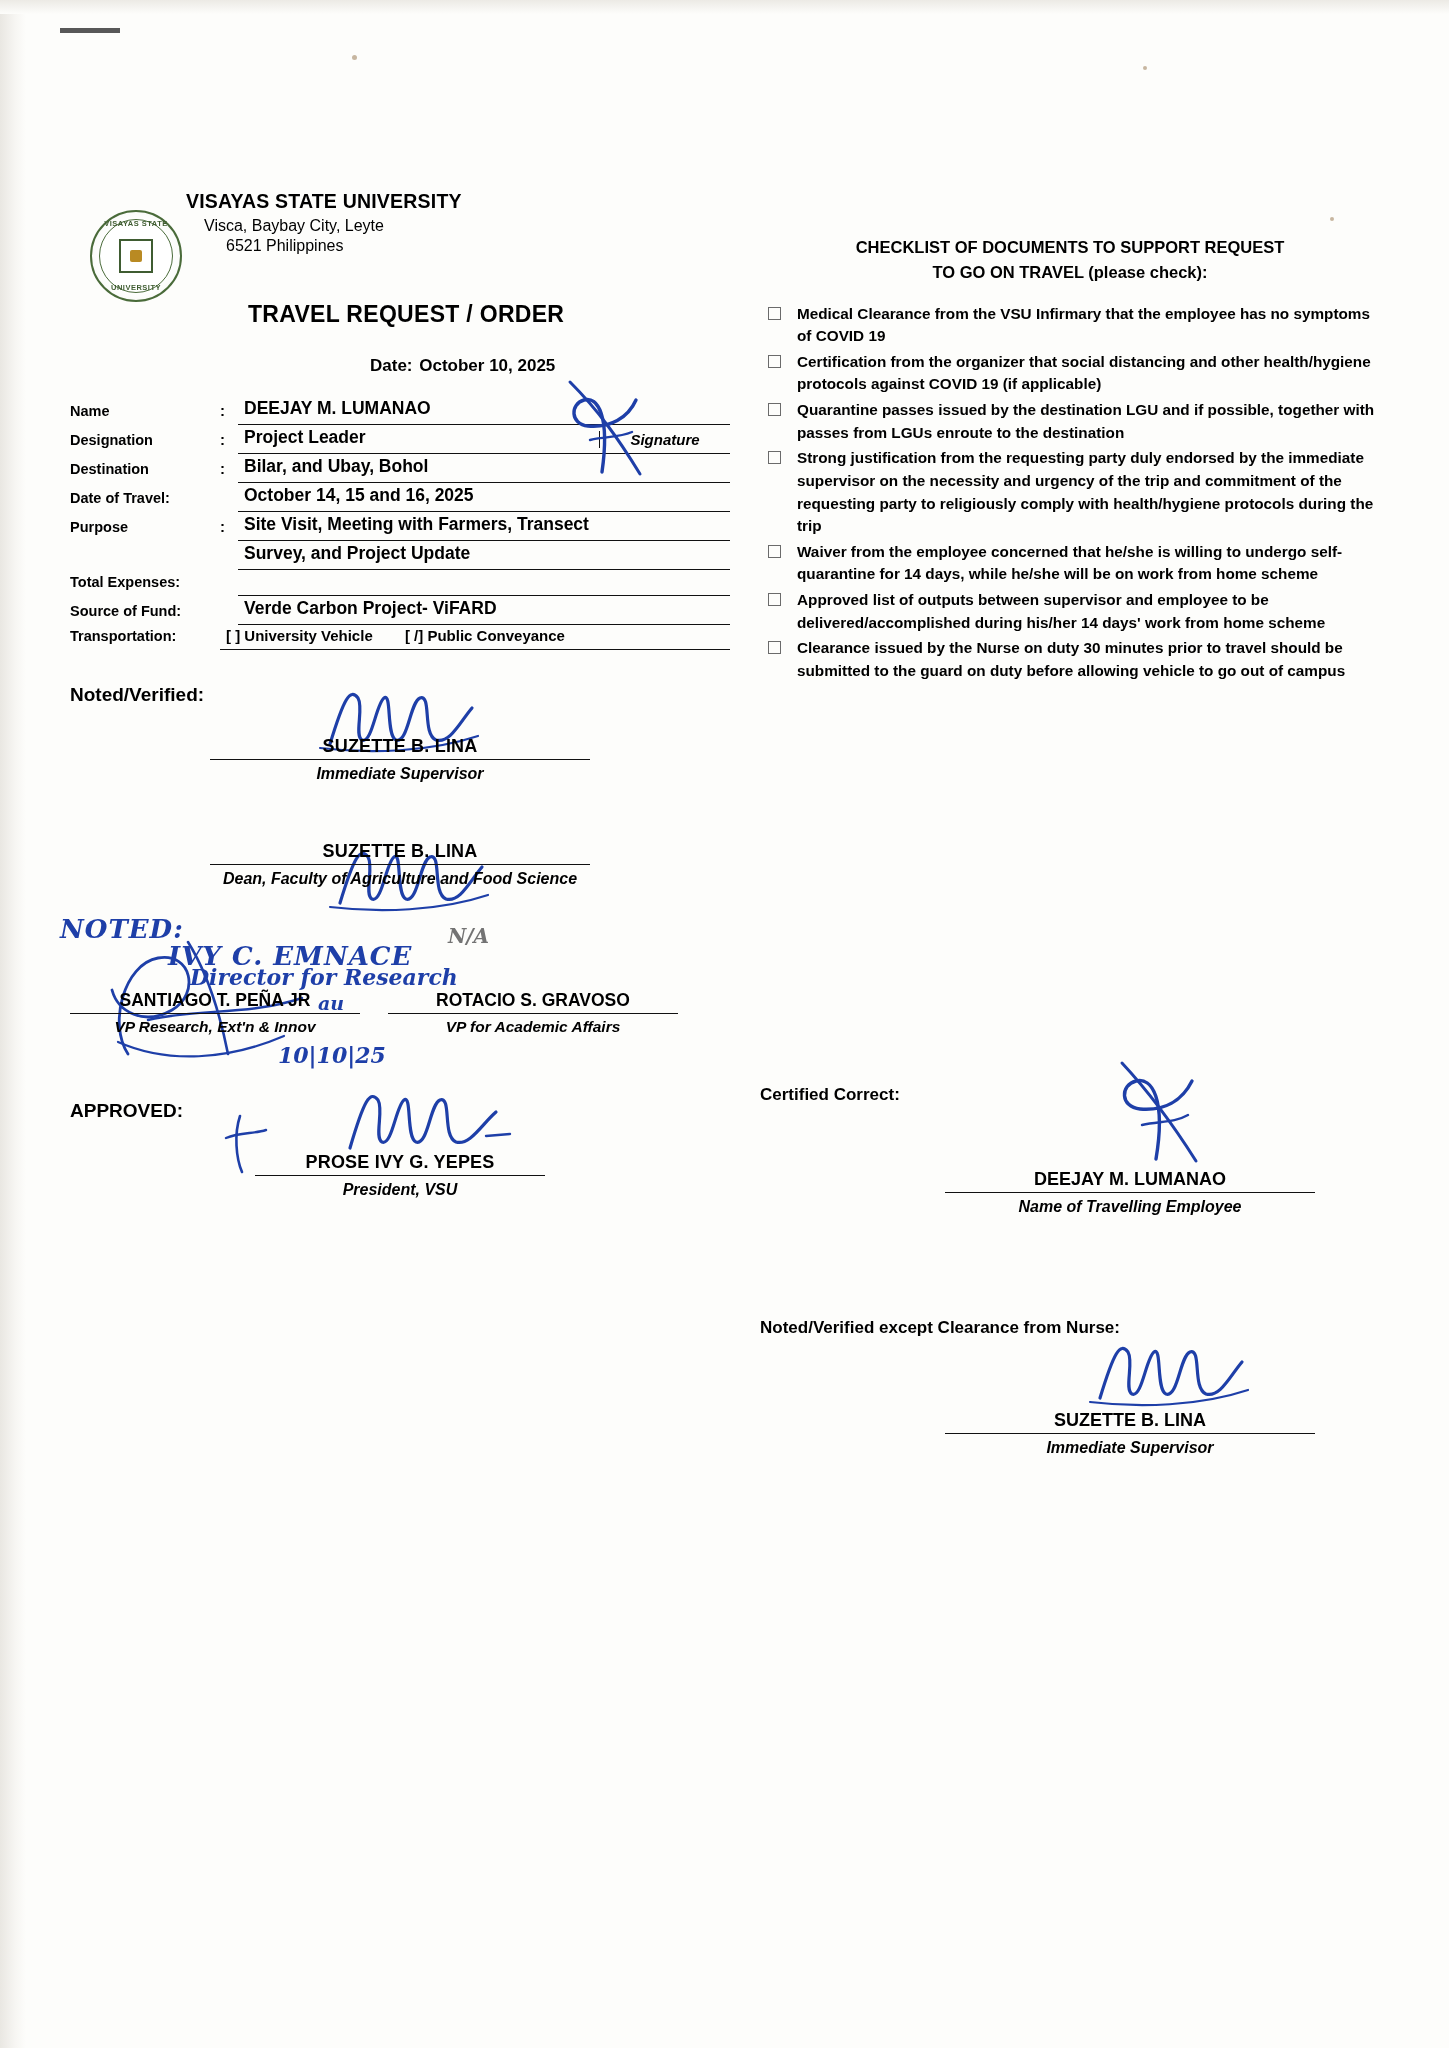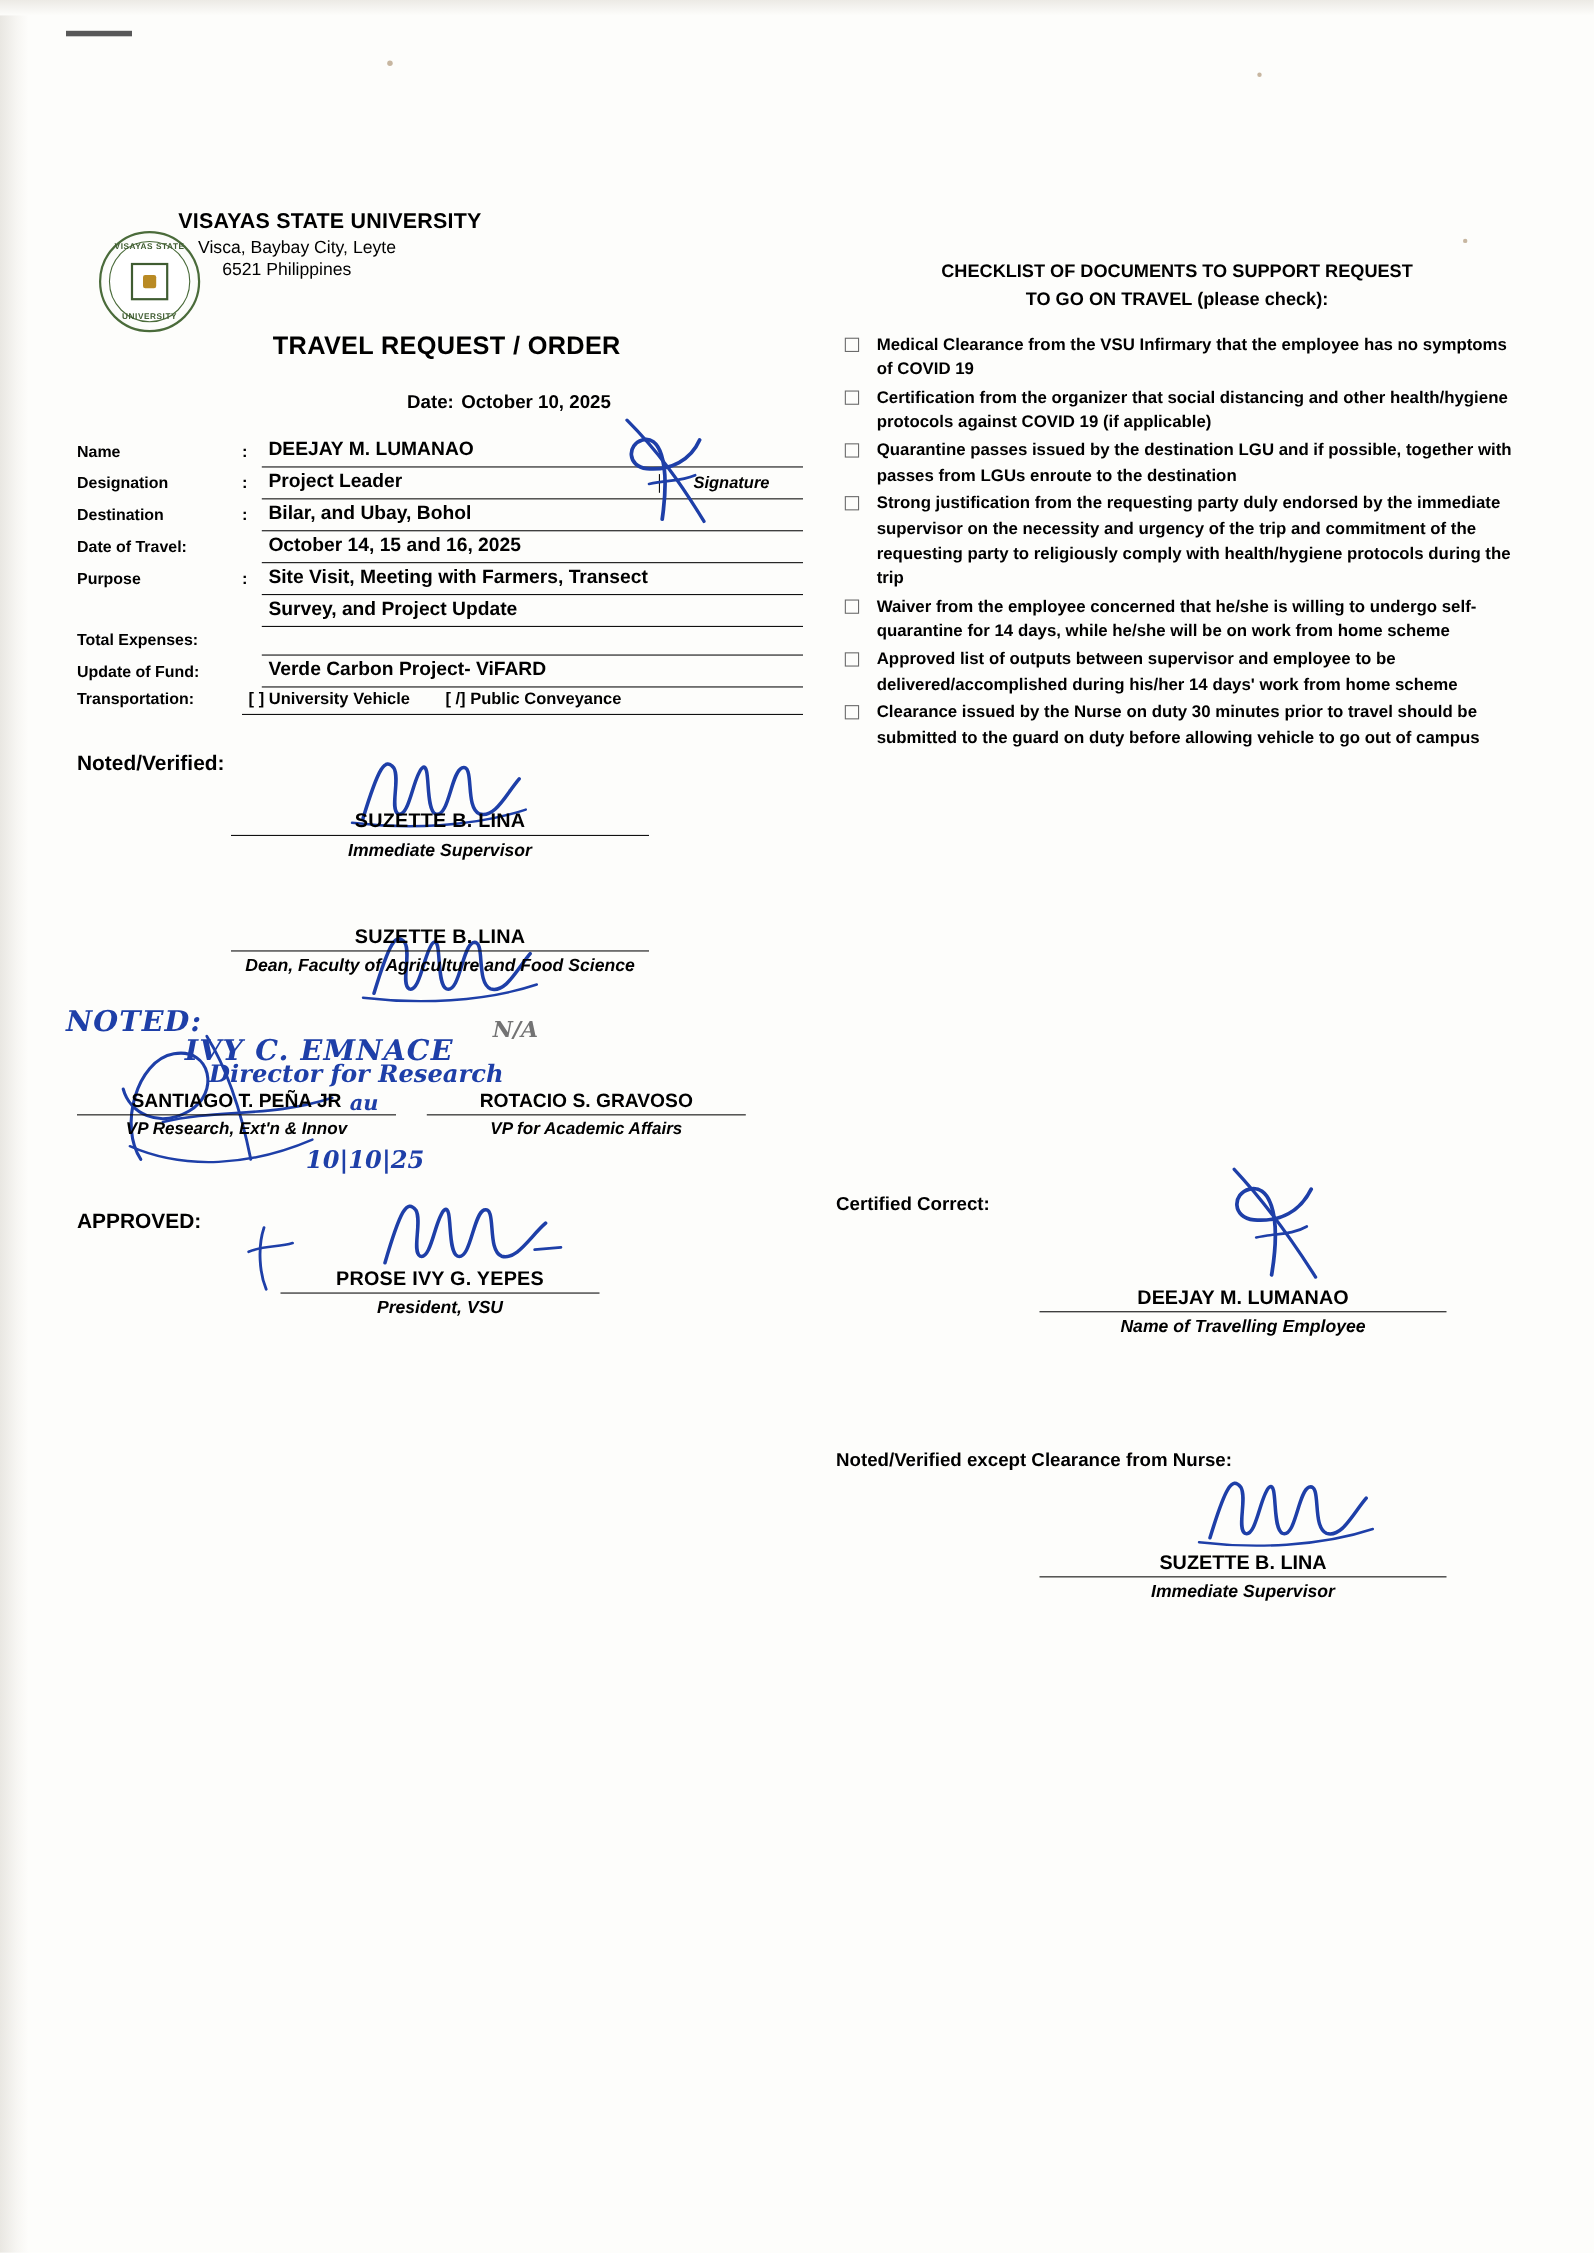--- a/index.html
+++ b/index.html
@@ -88,21 +88,21 @@
     font-size:7.5px;
   }
   .seal .txt-bot {
     position:absolute;
     bottom:8px; left:0; right:0;
     text-align:center;
     font-size:7.5px;
   }
 
   .univ-block {
-    margin-left: 92px;
+    margin-left: 116px;
     text-align: left;
   }
   .univ-name {
     font-size: 19.5px;
     font-weight: bold;
     letter-spacing: .2px;
     margin-bottom: 4px;
   }
   .univ-addr {
     font-size: 16px;
@@ -397,21 +397,21 @@
         <div class="fvalue">Survey, and Project Update</div>
       </div>
 
       <div class="frow">
         <div class="flabel">Total Expenses:</div>
         <div class="fcolon"></div>
         <div class="fvalue"></div>
       </div>
 
       <div class="frow">
-        <div class="flabel">Update of Fund:</div>
+        <div class="flabel">Source of Fund:</div>
         <div class="fcolon"></div>
         <div class="fvalue">Verde Carbon Project- ViFARD</div>
       </div>
 
       <div class="frow transport-line">
         <div class="flabel">Transportation:</div>
         <div class="transport-opts">
           <span class="opt">[ ]   University Vehicle</span>
           <span class="opt">[ /]  Public Conveyance</span>
         </div>

